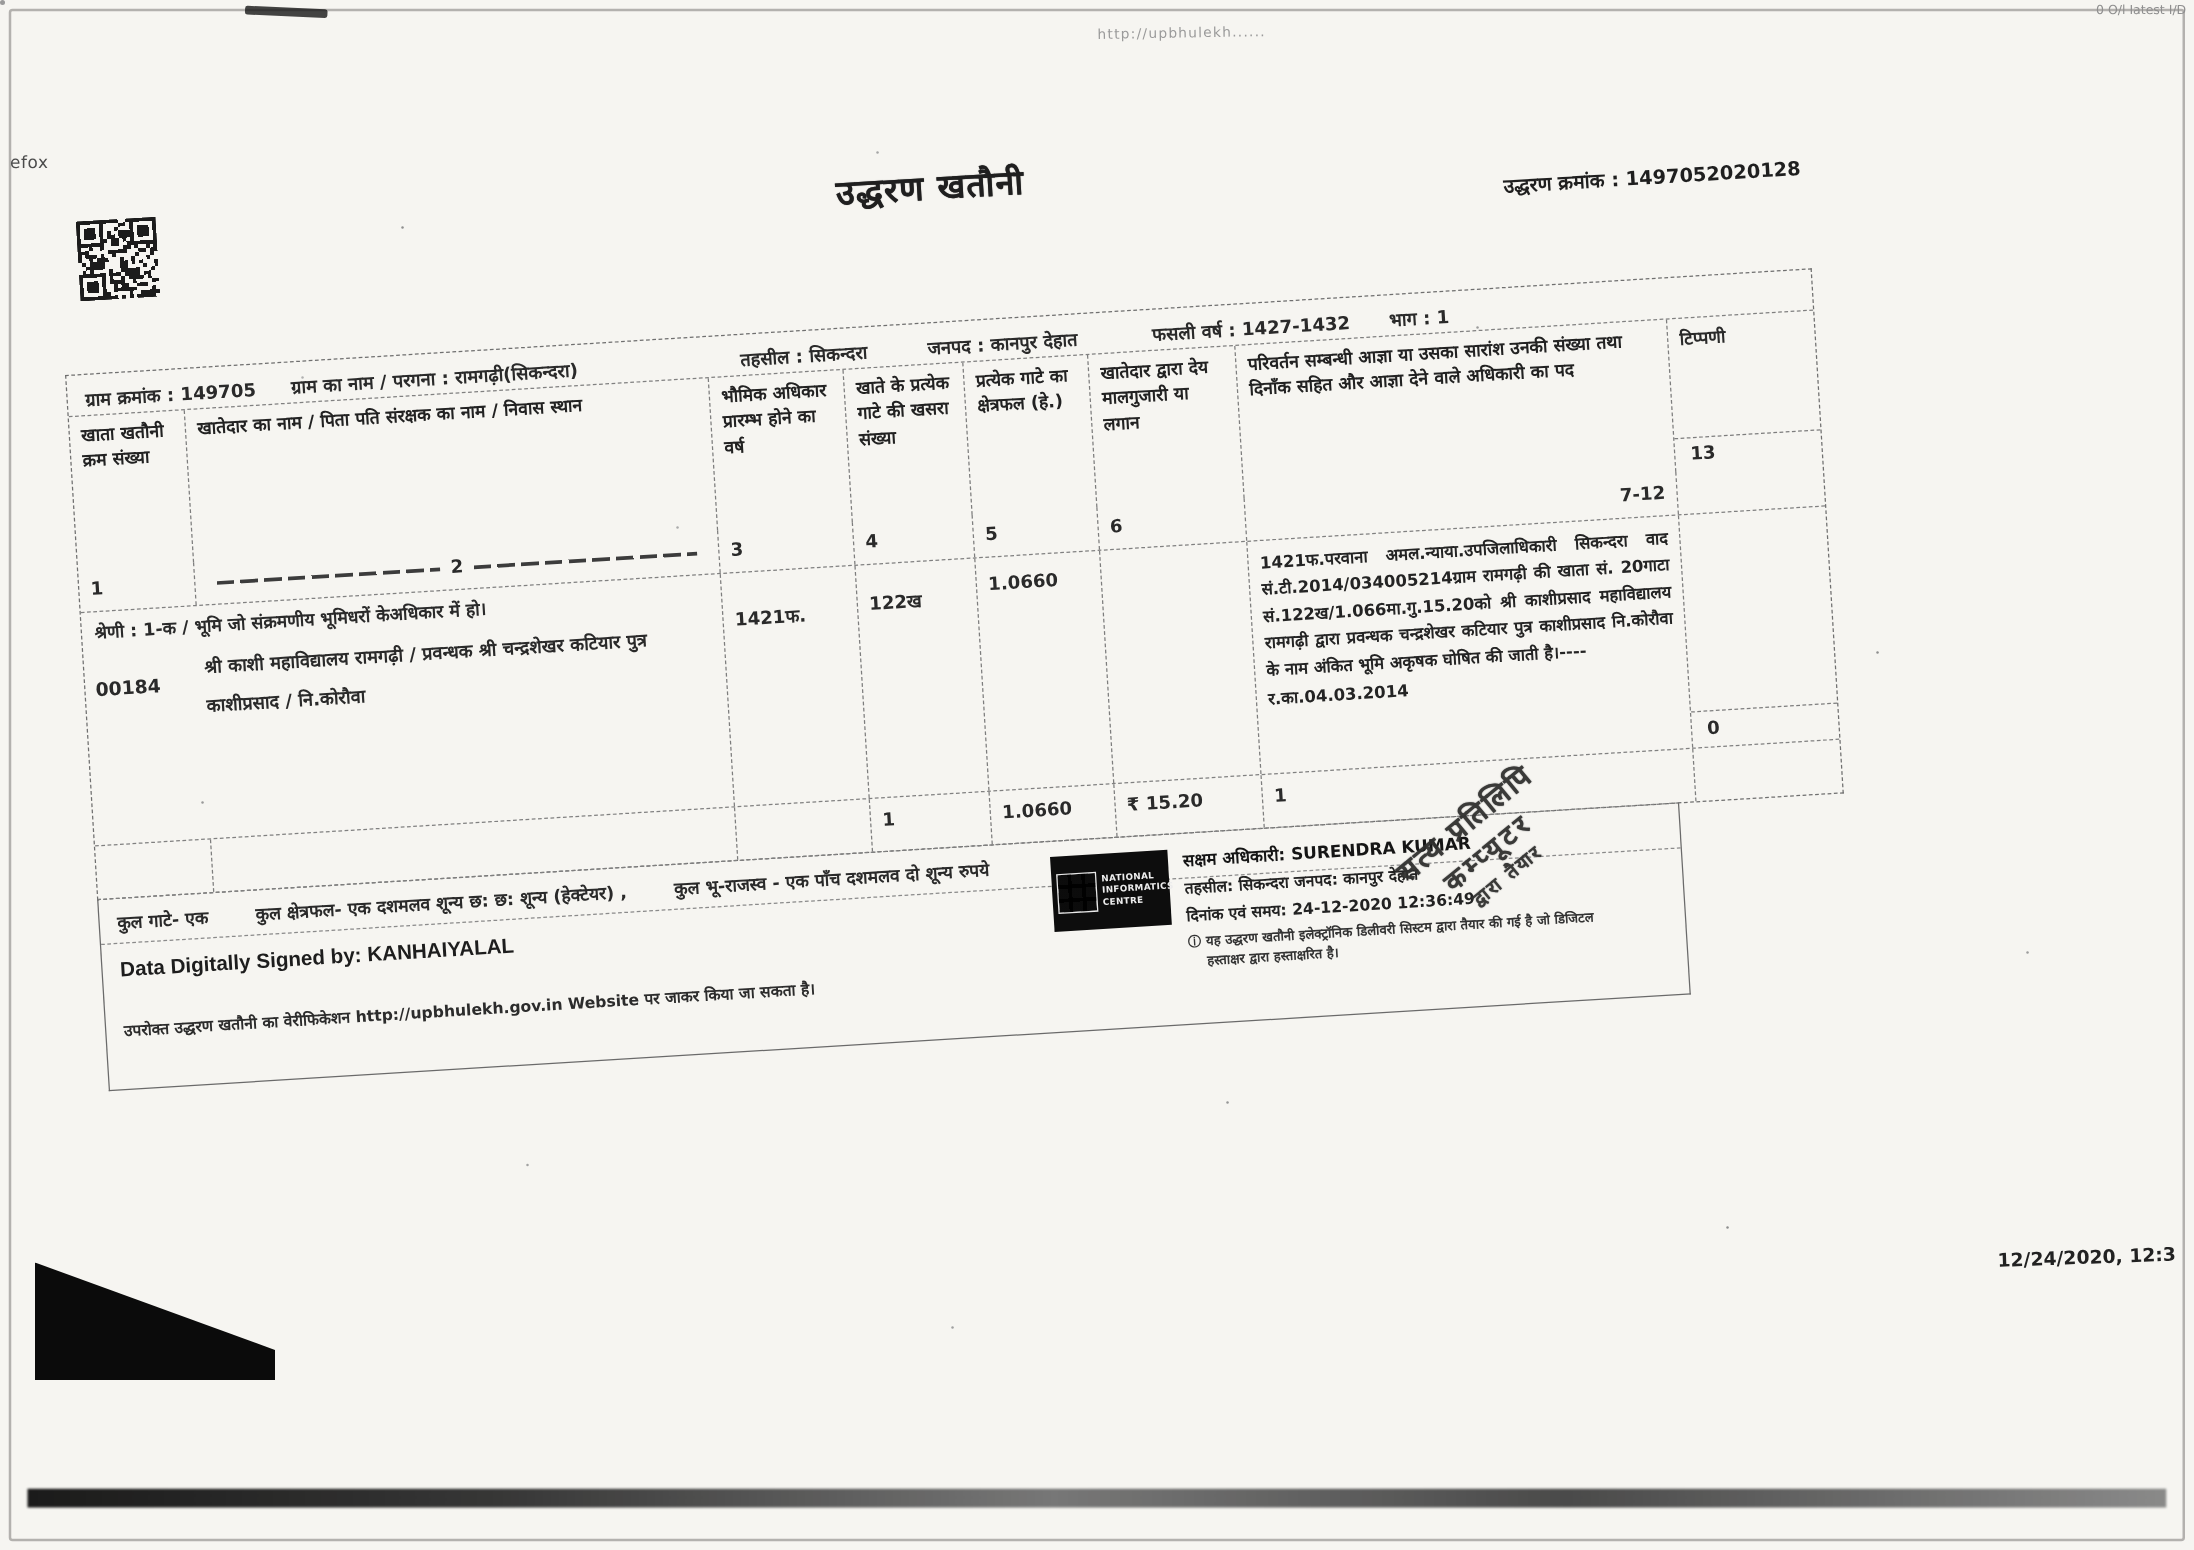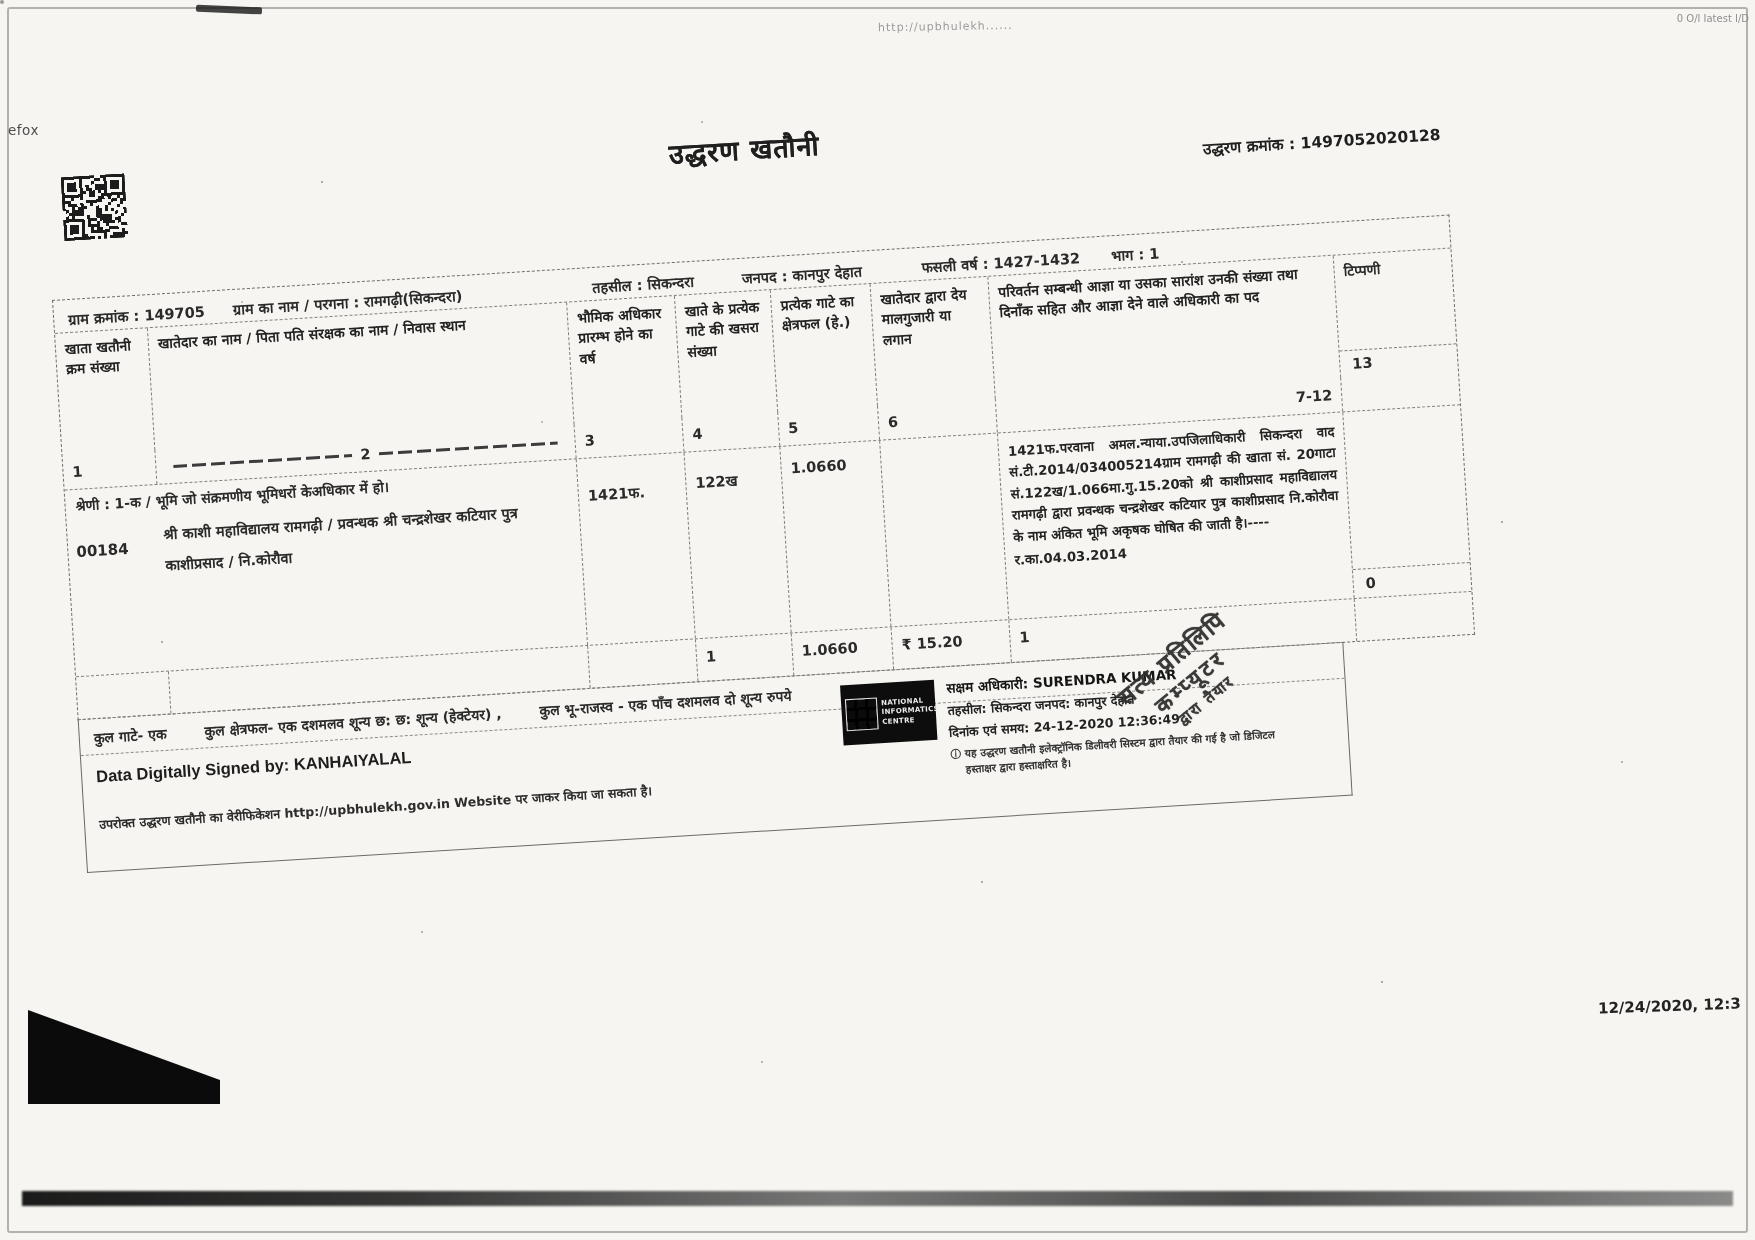--- a/index.html
+++ b/index.html
@@ -12,21 +12,21 @@
   
   .scan-frame{position:absolute;left:7px;top:7px;right:7px;bottom:7px;
     border:2px solid #b3b1ae;border-radius:3px;pointer-events:none;}
   .speckles{position:absolute;left:0;top:0;width:4px;height:4px;border-radius:50%;background:#9a9a9a;
     box-shadow: 320px 180px 0 -1px #8f8f8f, 700px 120px 0 -1px #a5a5a5, 1180px 260px 0 -1px #9b9b9b,
       540px 420px 0 -1px #aaa, 160px 640px 0 -1px #999, 1500px 520px 0 -1px #8e8e8e,
       420px 930px 0 -1px #a2a2a2, 980px 880px 0 -1px #969696, 1380px 980px 0 -1px #8d8d8d,
       760px 1060px 0 -1px #a0a0a0, 240px 300px 0 -1px #b0b0b0, 1620px 760px 0 -1px #9d9d9d;}
   .browser-fragment{position:absolute;left:8px;top:122px;font-size:13.5px;color:#4c4c4c;letter-spacing:.5px;}
   .top-url{position:absolute;left:878px;top:20px;font-size:11px;color:#9a9a9a;transform:rotate(-1deg);letter-spacing:1px;}
-  .top-right-frag{position:absolute;right:6px;top:13px;font-size:10px;color:#8f8f8f;white-space:nowrap;}
+  .top-right-frag{position:absolute;right:6px;top:3px;font-size:10px;color:#8f8f8f;white-space:nowrap;}
   .top-sliver{position:absolute;left:196px;top:6px;width:66px;height:7px;background:#161616;transform:rotate(2.5deg);opacity:.8;border-radius:2px;}
   .print-timestamp{position:absolute;left:1598px;top:997px;font-size:15px;font-weight:600;color:#222;transform:rotate(-2deg);white-space:nowrap;}
   .corner-triangle{position:absolute;left:28px;top:1004px;width:192px;height:100px;background:#0b0b0b;
     clip-path:polygon(0 6%,100% 76%,100% 100%,0 100%);filter:blur(.6px);}
   .bottom-band{position:absolute;left:22px;right:22px;bottom:34px;height:15px;opacity:.92;filter:blur(1px);
     background:linear-gradient(90deg,#090909 0%,#272727 22%,#6d6d6d 48%,#3c3c3c 72%,#818181 100%);}
 
   
   .doc{position:absolute;left:52px;top:300px;width:1400px;transform:rotate(-3.5deg);transform-origin:0 0;}
   .doc-title{position:absolute;top:-127px;left:0;width:100%;text-align:center;

